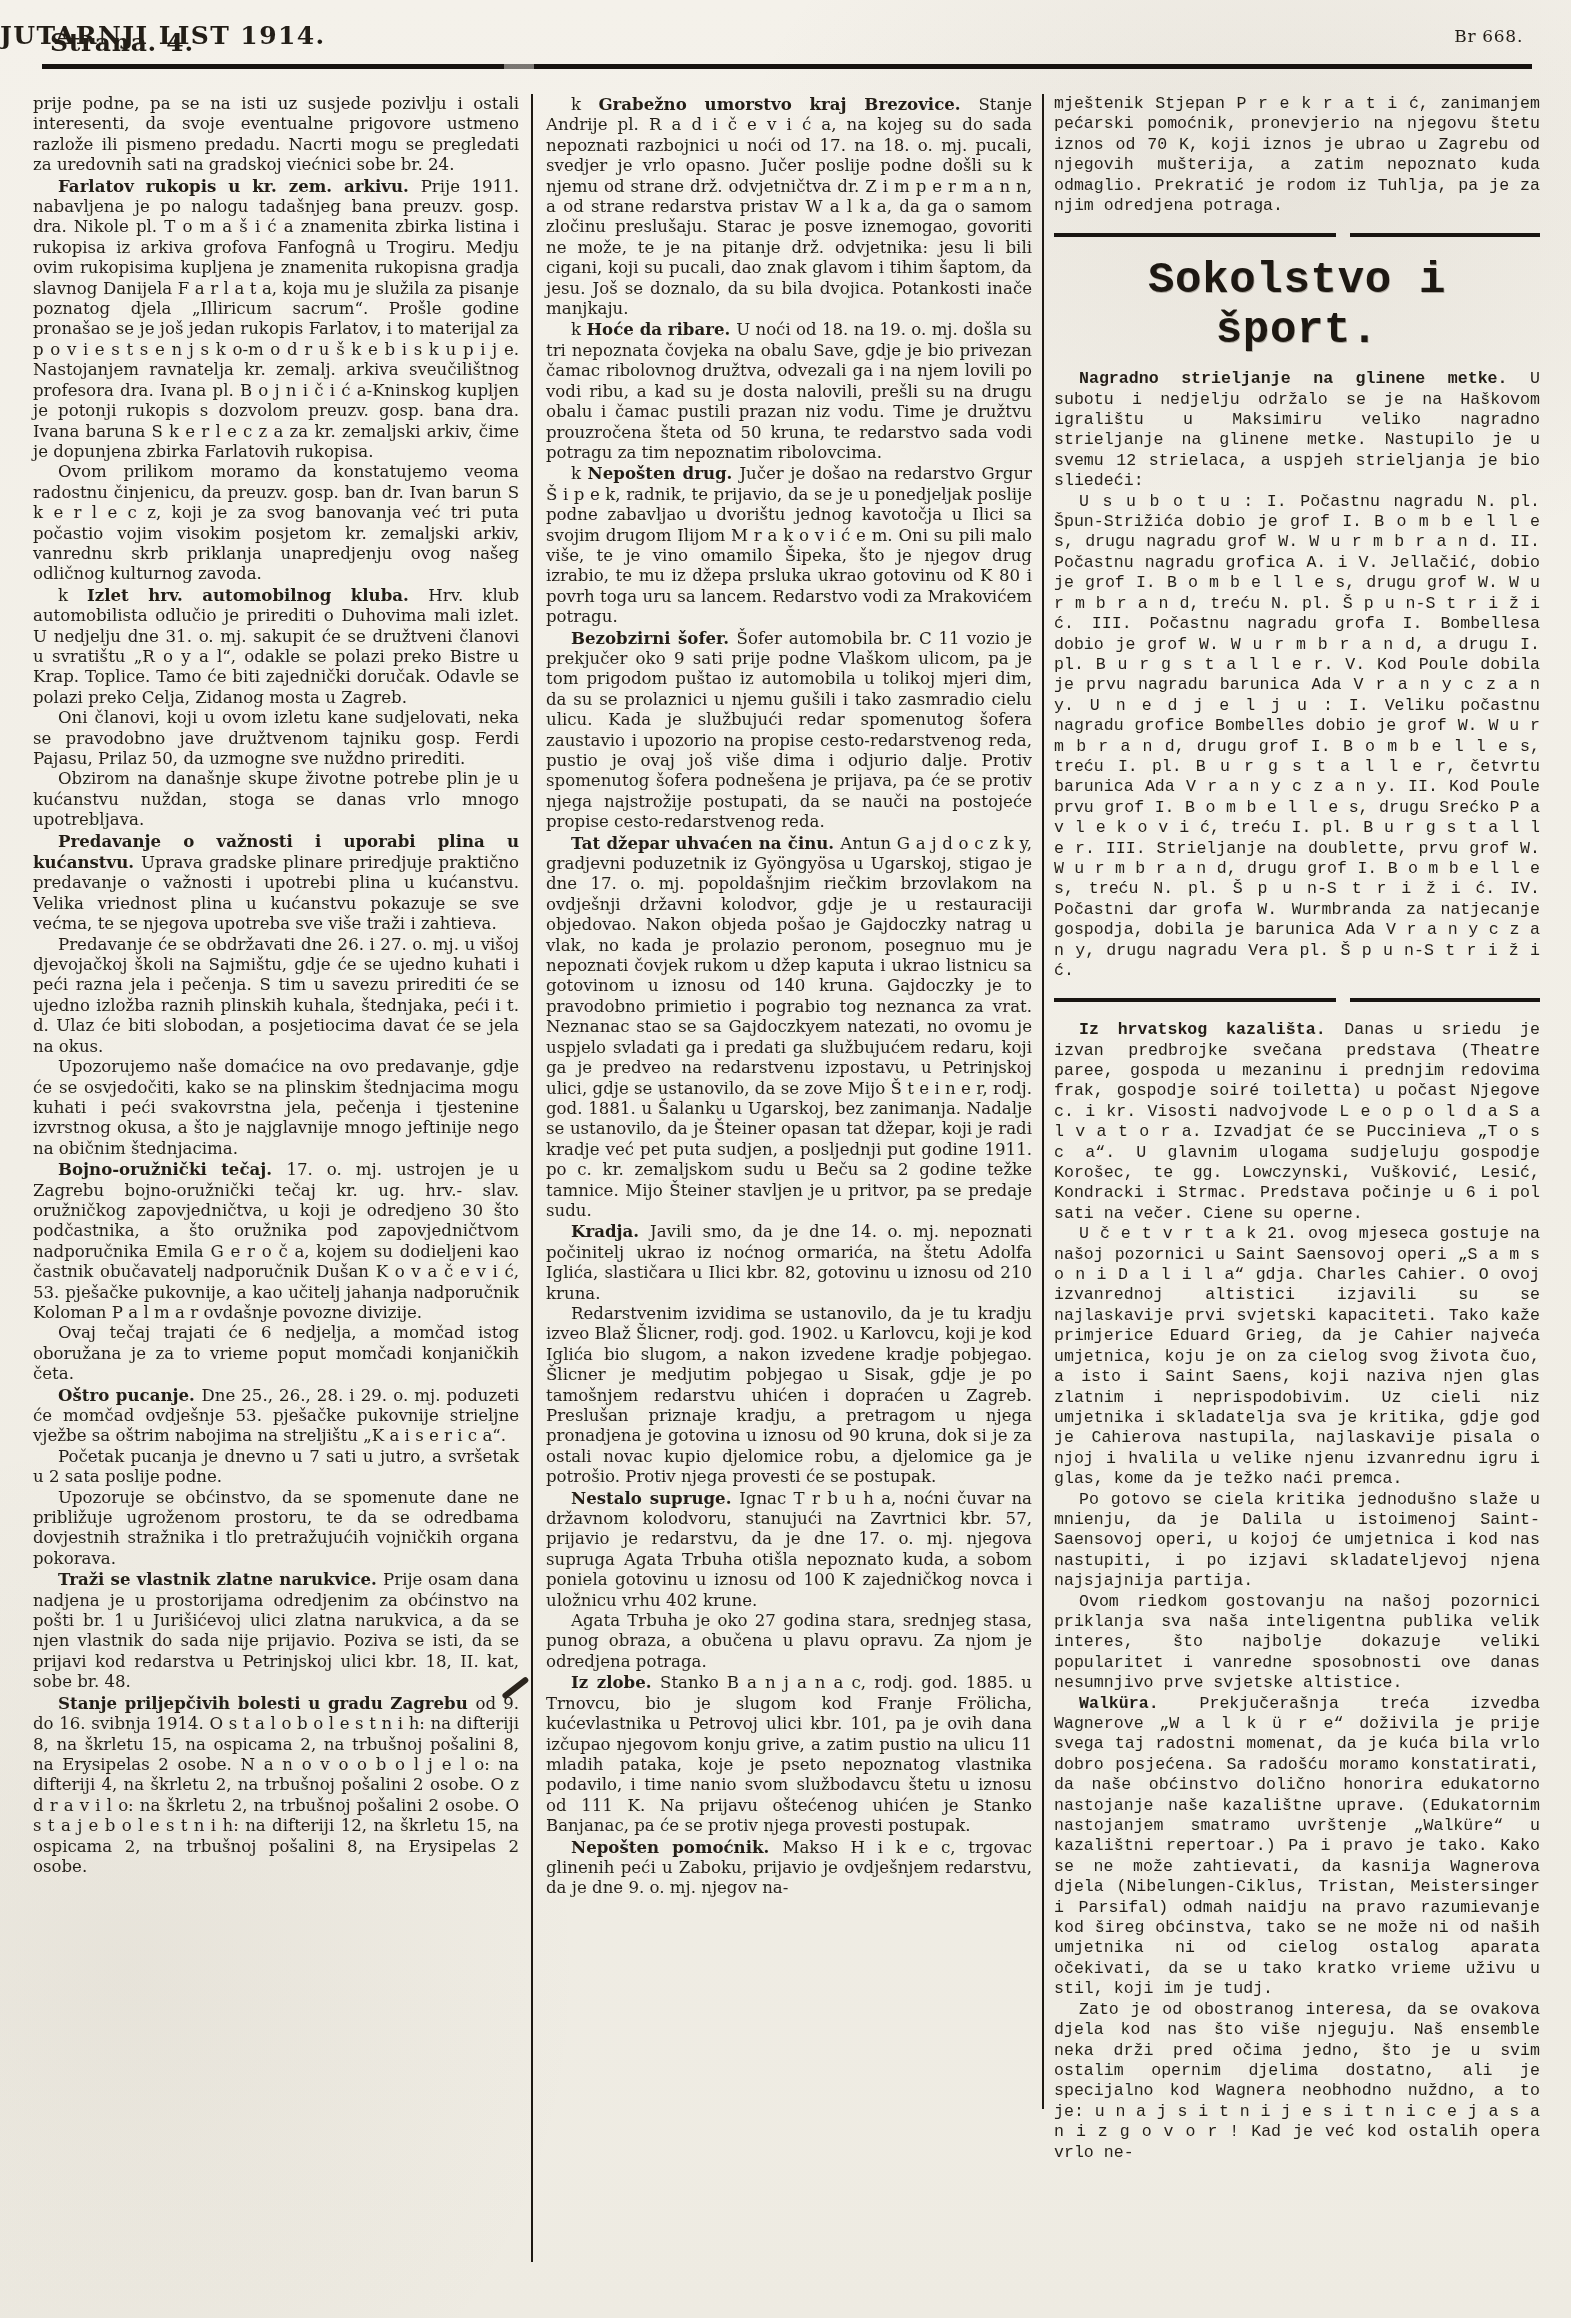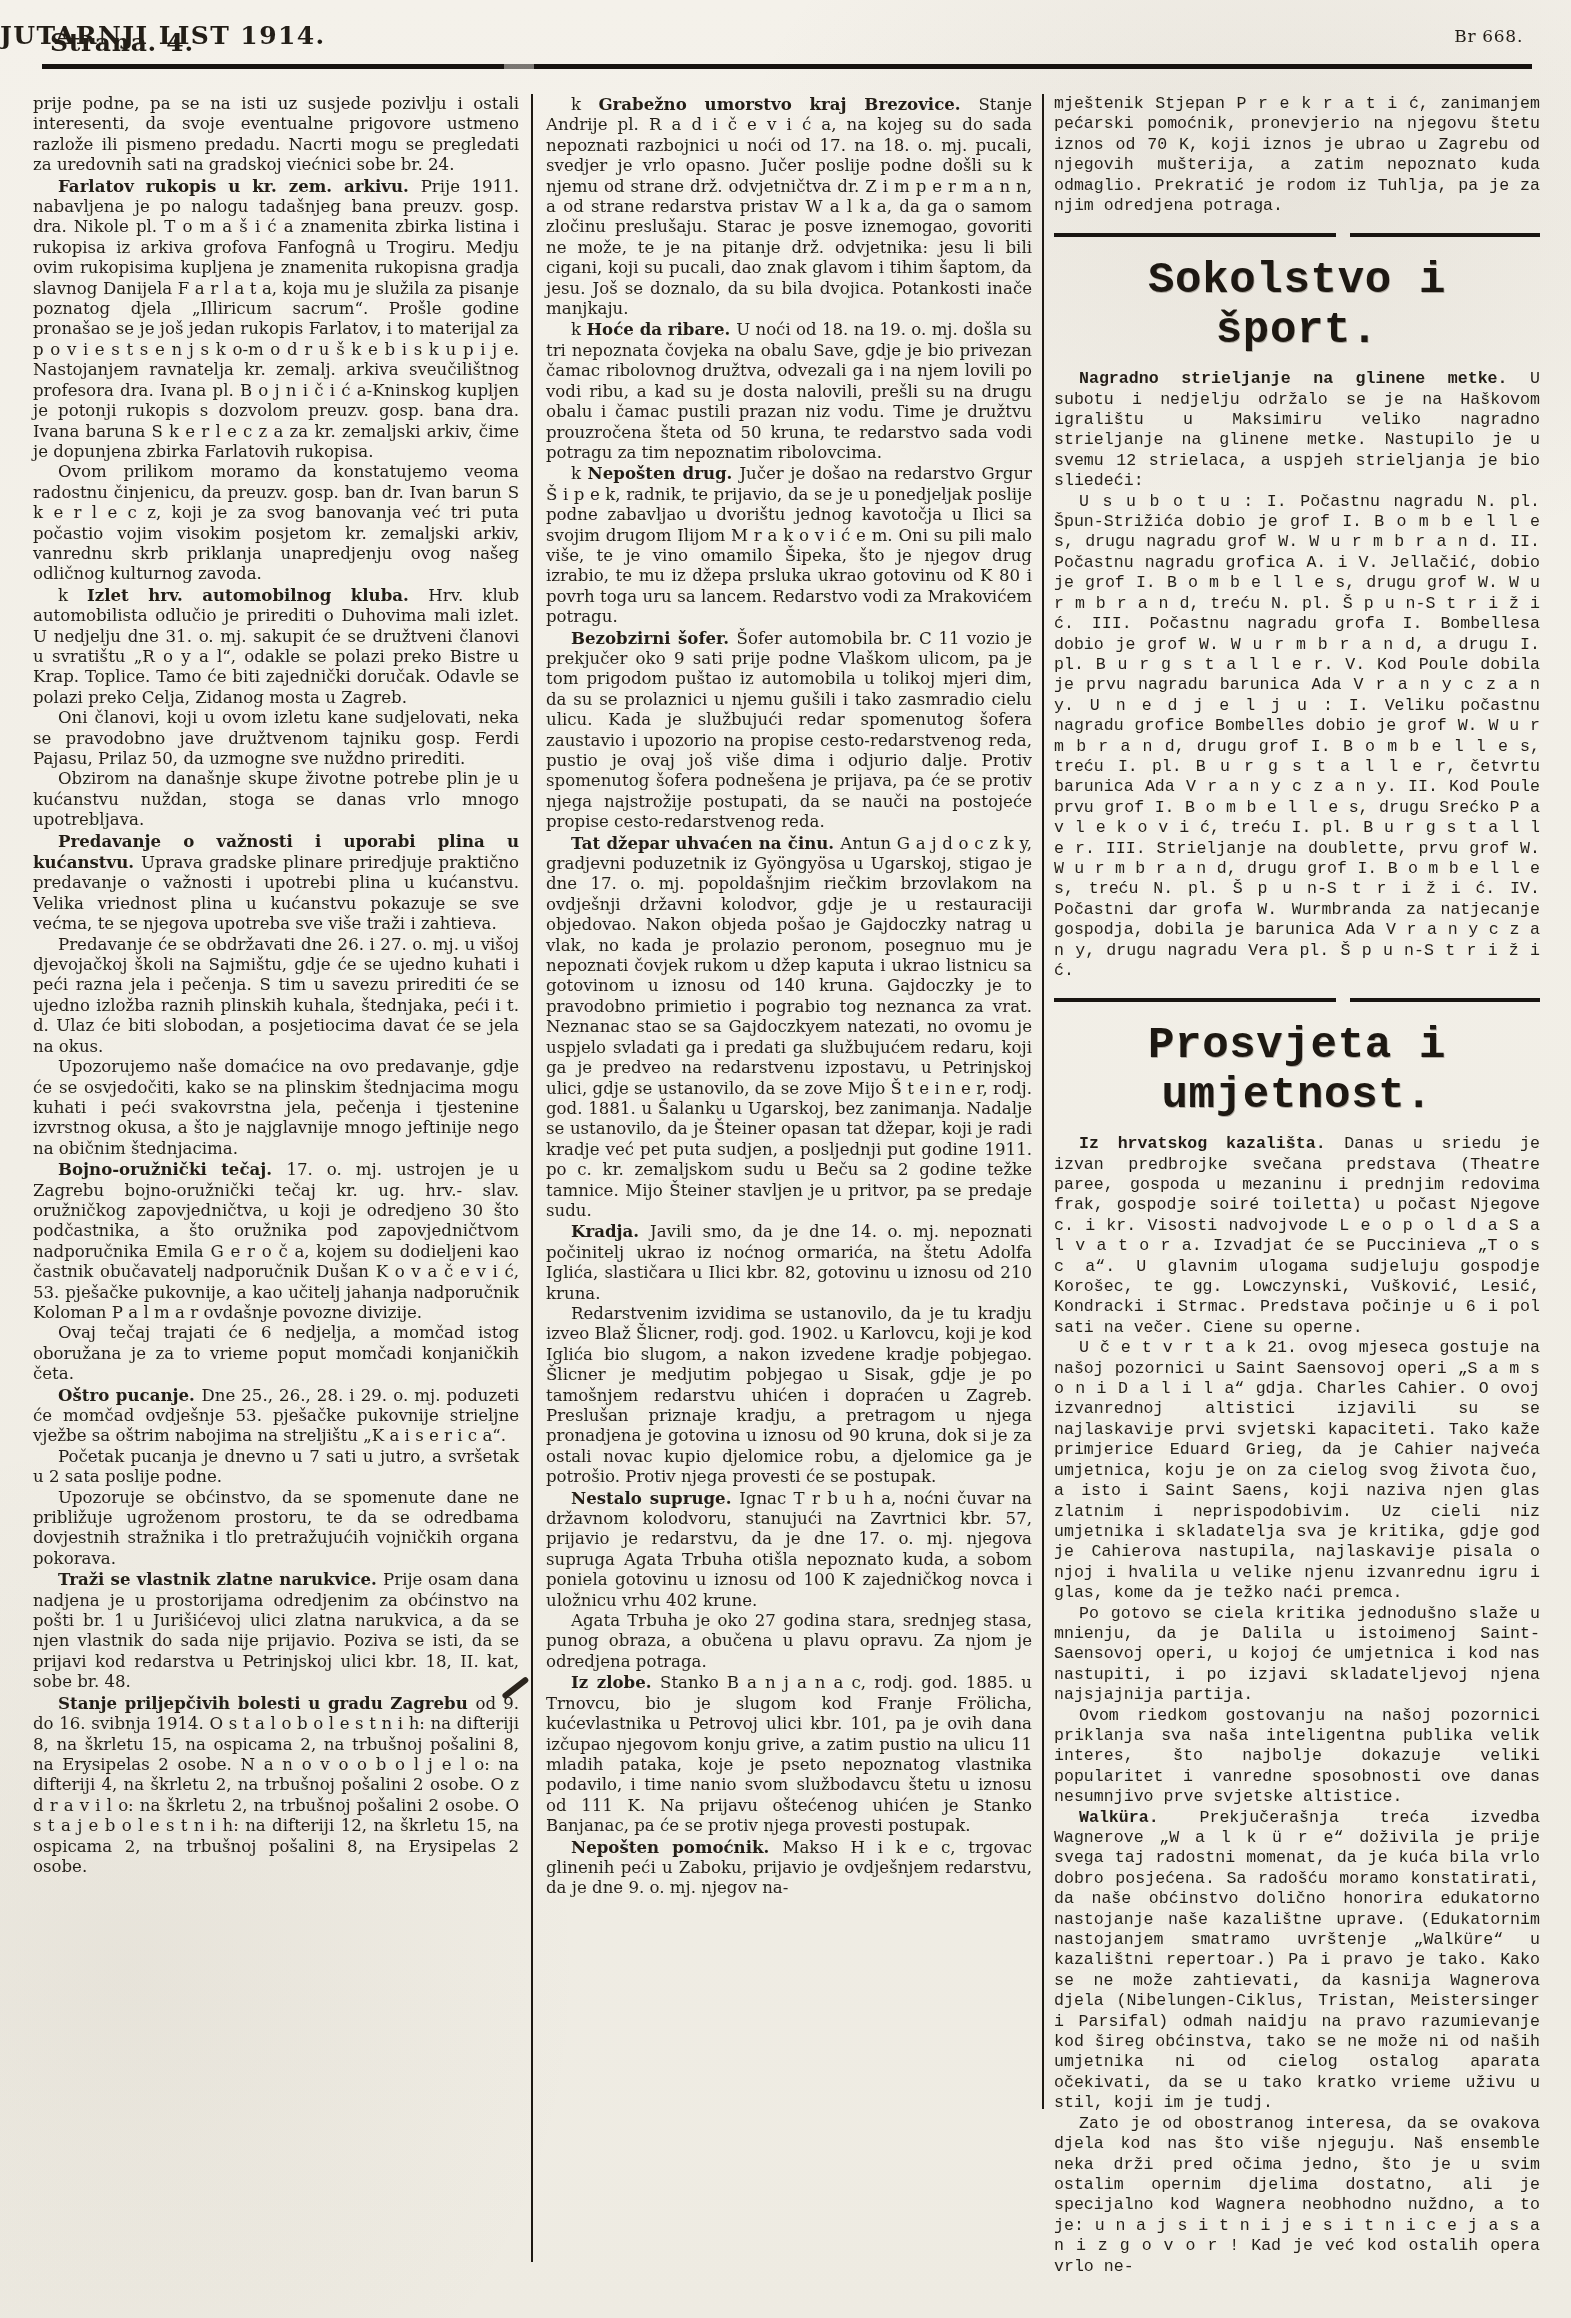--- a/index.html
+++ b/index.html
@@ -114,21 +114,20 @@
       <p class="para"><b class="lead">Iz zlobe. </b><span>Stanko B a n j a n a c,  rodj. god. 1885. u Trnovcu, bio je slugom kod Franje Frölicha, kućevlastnika u Petrovoj ulici kbr. 101, pa je ovih dana izčupao njegovom konju grive, a zatim pustio na ulicu 11 mladih pataka, koje je pseto nepoznatog vlastnika podavilo, i time nanio svom službodavcu štetu u iznosu od 111 K. Na prijavu oštećenog uhićen je Stanko Banjanac, pa će se protiv njega provesti postupak.</span></p>
       <p class="para"><b class="lead">Nepošten pomoćnik. </b><span>Makso H i k e c,  trgovac glinenih peći u Zaboku, prijavio je ovdješnjem redarstvu, da je dne 9. o. mj. njegov na-</span></p>
     </div>
   <div class="col col-3">
       <p class="para flush"><span>mještenik Stjepan P r e k r a t i ć,  zanimanjem pećarski pomoćnik, pronevjerio na njegovu štetu iznos od 70 K, koji iznos je ubrao u Zagrebu od njegovih mušterija, a zatim nepoznato kuda odmaglio. Prekratić je rodom iz Tuhlja, pa je za njim odredjena potraga.</span></p>
       <div class="section-rule"></div>
       <h2 class="section-title">Sokolstvo i šport.</h2>
       <p class="para"><b class="lead">Nagradno strieljanje na glinene metke. </b><span>U subotu i nedjelju održalo se je na Haškovom igralištu u Maksimiru veliko nagradno strieljanje na glinene metke. Nastupilo je u svemu 12 strielaca, a uspjeh strieljanja je bio sliedeći:</span></p>
       <p class="para"><span>U  s u b o t u :  I. Počastnu nagradu N. pl. Špun-Strižića dobio je grof I. B o m b e l l e s,  drugu nagradu grof W. W u r m b r a n d.  II. Počastnu nagradu grofica A. i V. Jellačić, dobio je grof I. B o m b e l l e s,  drugu grof W. W u r m b r a n d,  treću N. pl. Š p u n-S t r i ž i ć.  III. Počastnu nagradu grofa I. Bombellesa dobio je grof W. W u r m b r a n d,  a drugu I. pl. B u r g s t a l l e r.  V. Kod Poule dobila je prvu nagradu barunica Ada V r a n y c z a n y.  U  n e d j e l j u :  I. Veliku počastnu nagradu grofice Bombelles dobio je grof W. W u r m b r a n d,  drugu grof I. B o m b e l l e s,  treću I. pl. B u r g s t a l l e r,  četvrtu barunica Ada V r a n y c z a n y.  II. Kod Poule prvu grof I. B o m b e l l e s,  drugu Srećko P a v l e k o v i ć,  treću I. pl. B u r g s t a l l e r.  III. Strieljanje na doublette, prvu grof W. W u r m b r a n d,  drugu grof I. B o m b e l l e s,  treću N. pl. Š p u n-S t r i ž i ć.  IV. Počastni dar grofa W. Wurmbranda za natjecanje gospodja, dobila je barunica Ada V r a n y c z a n y,  drugu nagradu Vera pl. Š p u n-S t r i ž i ć.</span></p>
       <div class="section-rule"></div>
-      <h2 class="section-title">Prosvjeta i umjetnost.</h2>
       <p class="para"><b class="lead">Iz hrvatskog kazališta. </b><span>Danas u sriedu je izvan predbrojke svečana predstava (Theatre paree, gospoda u mezaninu i prednjim redovima frak, gospodje soiré toiletta) u počast Njegove c. i kr. Visosti nadvojvode L e o p o l d a  S a l v a t o r a.  Izvadjat će se Puccinieva „T o s c a“. U glavnim ulogama sudjeluju gospodje Korošec, te gg. Lowczynski, Vušković, Lesić, Kondracki i Strmac. Predstava počinje u 6 i pol sati na večer. Ciene su operne.</span></p>
       <p class="para"><span>U  č e t v r t a k  21. ovog mjeseca gostuje na našoj pozornici u Saint Saensovoj operi „S a m s o n  i  D a l i l a“ gdja. Charles Cahier. O ovoj izvanrednoj altistici izjavili su se najlaskavije prvi svjetski kapaciteti. Tako kaže primjerice Eduard Grieg, da je Cahier najveća umjetnica, koju je on za cielog svog života čuo, a isto i Saint Saens, koji naziva njen glas zlatnim i neprispodobivim. Uz cieli niz umjetnika i skladatelja sva je kritika, gdje god je Cahierova nastupila, najlaskavije pisala o njoj i hvalila u velike njenu izvanrednu igru i glas, kome da je težko naći premca.</span></p>
       <p class="para"><span>Po gotovo se ciela kritika jednodušno slaže u mnienju, da je Dalila u istoimenoj Saint-Saensovoj operi, u kojoj će umjetnica i kod nas nastupiti, i po izjavi skladateljevoj njena najsjajnija partija.</span></p>
       <p class="para"><span>Ovom riedkom gostovanju na našoj pozornici priklanja sva naša inteligentna publika velik interes, što najbolje dokazuje veliki popularitet i vanredne sposobnosti ove danas nesumnjivo prve svjetske altistice.</span></p>
       <p class="para"><b class="lead">Walküra. </b><span>Prekjučerašnja treća izvedba Wagnerove „W a l k ü r e“ doživila je prije svega taj radostni momenat, da je kuća bila vrlo dobro posjećena. Sa radošću moramo konstatirati, da naše obćinstvo dolično honorira edukatorno nastojanje naše kazalištne uprave. (Edukatornim nastojanjem smatramo uvrštenje „Walküre“ u kazalištni repertoar.) Pa i pravo je tako. Kako se ne može zahtievati, da kasnija Wagnerova djela (Nibelungen-Ciklus, Tristan, Meistersinger i Parsifal) odmah naidju na pravo razumievanje kod šireg obćinstva, tako se ne može ni od naših umjetnika ni od cielog ostalog aparata očekivati, da se u tako kratko vrieme uživu u stil, koji im je tudj.</span></p>
       <p class="para"><span>Zato je od obostranog interesa, da se ovakova djela kod nas što više njeguju. Naš ensemble neka drži pred očima jedno, što je u svim ostalim opernim djelima dostatno, ali je specijalno kod Wagnera neobhodno nuždno, a to je:  u  n a j s i t n i j e  s i t n i c e  j a s a n  i z g o v o r !  Kad je već kod ostalih opera vrlo ne-</span></p>
     </div>
 
   <div class="divider divider-1"></div>
   <div class="divider divider-2"></div>

